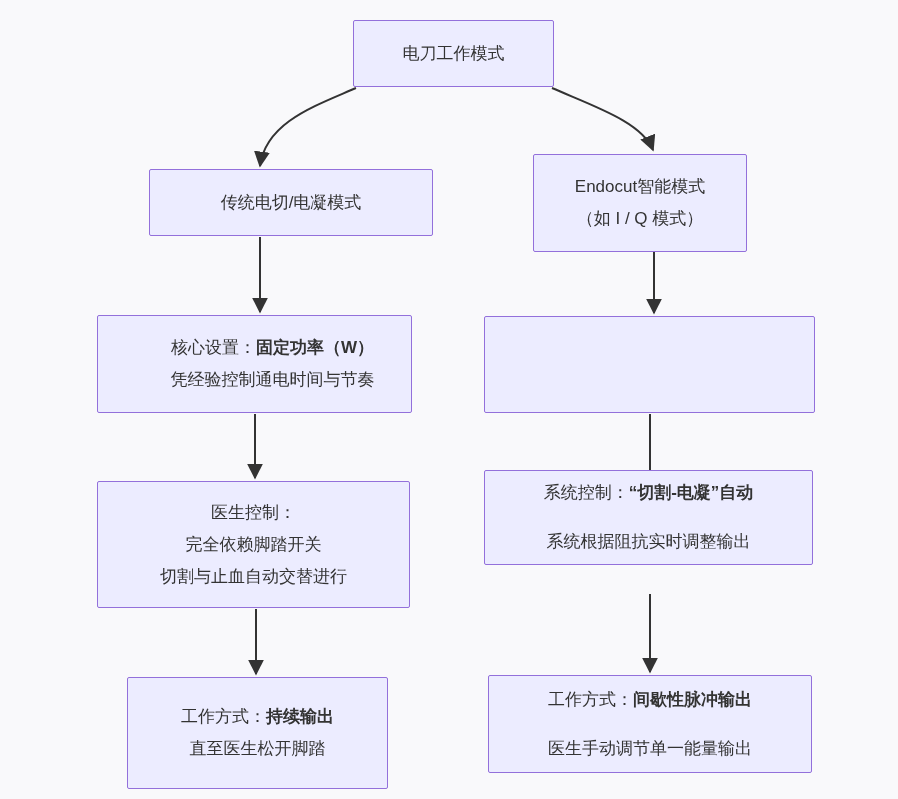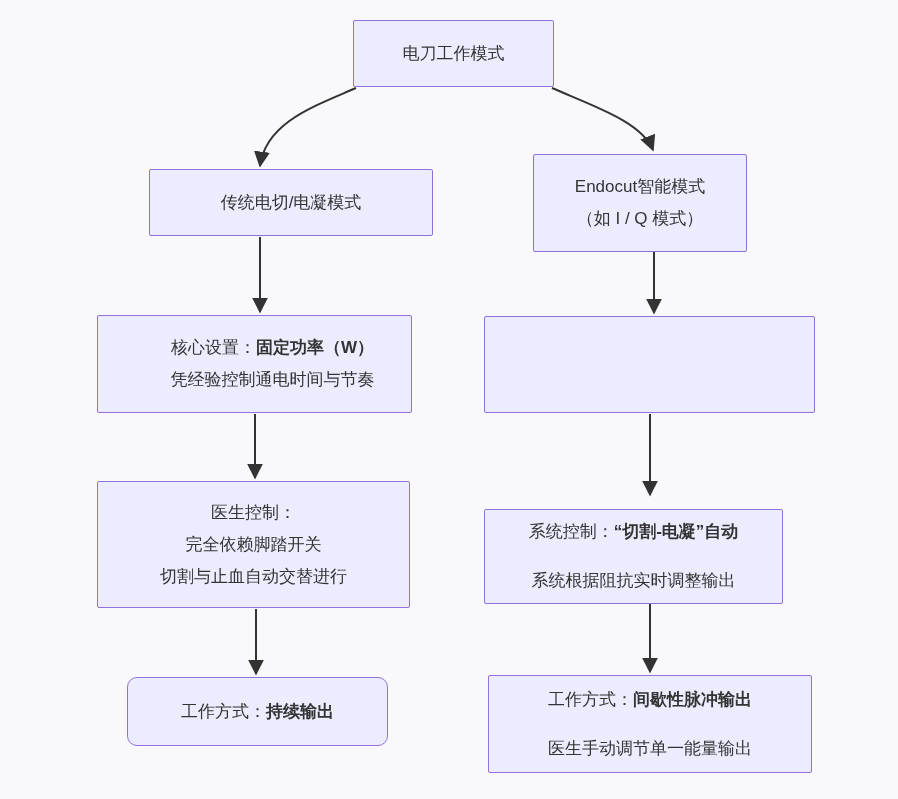--- a/index.html
+++ b/index.html
@@ -87,27 +87,28 @@
 
   <div class="node" style="left:484px; top:316px; width:331px; height:97px;">
   </div>
 
   <div class="node" style="left:97px; top:481px; width:313px; height:127px;">
     <span class="line">医生控制：</span>
     <span class="line">完全依赖脚踏开关</span>
     <span class="line">切割与止血自动交替进行</span>
   </div>
 
-  <div class="node" style="left:484px; top:509px; width:299px; height:95px;gap:17px;">
+  <div class="node" style="left:484px; top:470px; width:329px; height:95px;gap:17px;">
     <span class="line"><span>系统控制：</span><b>“切割-电凝”自动</b></span>
     <span class="line">系统根据阻抗实时调整输出</span>
   </div>
 
-  <div class="node" style="left:127px; top:677px; width:261px; height:69px;border-radius:10px;">
+  <div class="node" style="left:127px; top:677px; width:261px; height:112px;">
     <span class="line"><span>工作方式：</span><b>持续输出</b></span>
+    <span class="line">直至医生松开脚踏</span>
   </div>
 
   <div class="node" style="left:488px; top:675px; width:324px; height:98px;gap:17px;">
     <span class="line"><span>工作方式：</span><b>间歇性脉冲输出</b></span>
     <span class="line">医生手动调节单一能量输出</span>
   </div>
 
 </div>
 
 </body></html>

